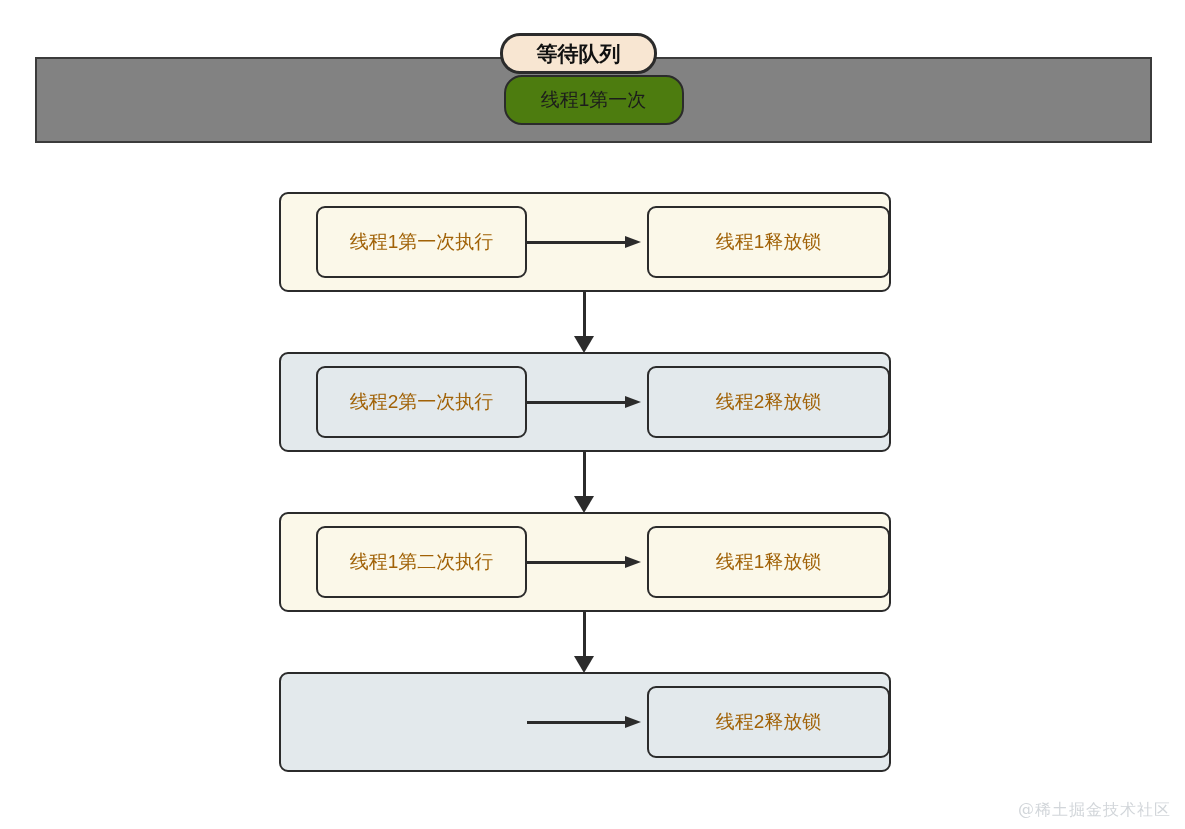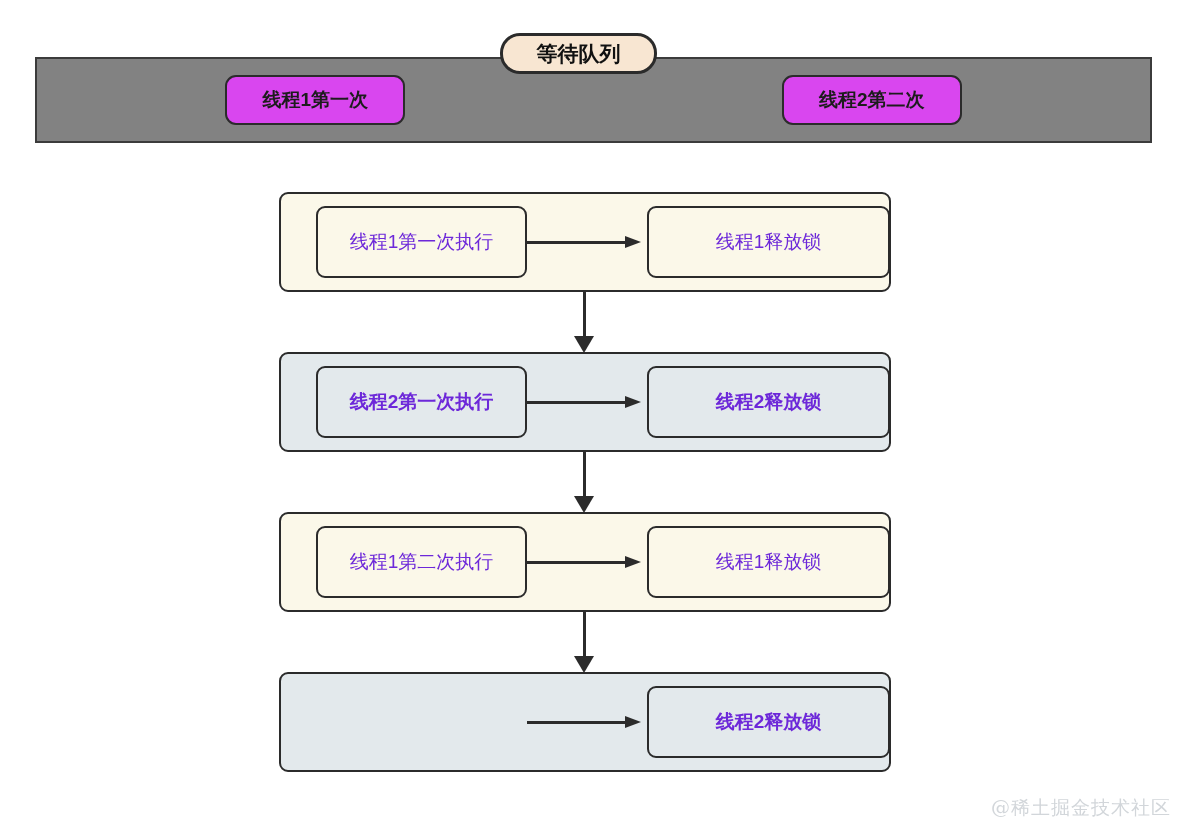--- a/index.html
+++ b/index.html
@@ -31,31 +31,31 @@
     width: 100%;
     height: 100%;
     background: #828282;
     border: 2px solid #3b3b3b;
     box-sizing: border-box;
     display: flex;
     align-items: center;
     justify-content: space-around;
   }
   .queue-item {
-    background: #d946ef;
+    background: #4d7c0f;
     border: 2.5px solid #2b2b2b;
-    border-radius: 11px;
+    border-radius: 18px;
     width: 180px;
     height: 50px;
     display: flex;
     align-items: center;
     justify-content: center;
     font-size: 19px;
     color: #1c1c1c;
-    font-weight: 700;
+    font-weight: 400;
     box-sizing: border-box;
   }
   #queue-title-badge {
     position: absolute;
     left: 465px;
     top: -24px;
     width: 157px;
     height: 41px;
     background: #f8e6d2;
     border: 3px solid #2b2b2b;
@@ -96,27 +96,27 @@
   .node {
     position: absolute;
     height: 72px;
     border: 2.5px solid #2b2b2b;
     border-radius: 9px;
     box-sizing: border-box;
     display: flex;
     align-items: center;
     justify-content: center;
     font-size: 19px;
-    color: #6d28d9;
+    color: #a16207;
     font-weight: 500;
   }
   .node.left  { left: 35px;  width: 211px; }
   .node.right { left: 366px; width: 243px; }
   .flow-block.cream .node { background: #fbf8e9; }
-  .flow-block.steel .node { background: #e3e9ec; font-weight: bold; }
+  .flow-block.steel .node { background: #e3e9ec; }
 
   
   .h-arrow {
     position: absolute;
     left: 246px;
     top: 50%;
     width: 120px;
     height: 12px;
     margin-top: -6px;
     pointer-events: none;
@@ -163,34 +163,33 @@
     border-left: 10px solid transparent;
     border-right: 10px solid transparent;
     border-top: 17px solid #2b2b2b;
   }
 
   
   #watermark {
     position: absolute;
     right: 14px;
     bottom: 8px;
-    font-size: 19px;
+    font-size: 16px;
     color: #d2d6da;
     letter-spacing: 1px;
     font-family: "DejaVu Serif", "Liberation Serif", serif;
     margin-top: 8px;
   }
 </style>
 </head>
 <body>
 
 <div id="queue-section">
   <div id="queue-bar">
     <div class="queue-item">线程1第一次</div>
-    <div class="queue-item">线程2第二次</div>
   </div>
   <div id="queue-title-badge">等待队列</div>
 </div>
 
 <div id="flow">
 
   <div class="flow-block cream">
     <div class="node left">线程1第一次执行</div>
     <div class="h-arrow">
       <div class="shaft"></div>

